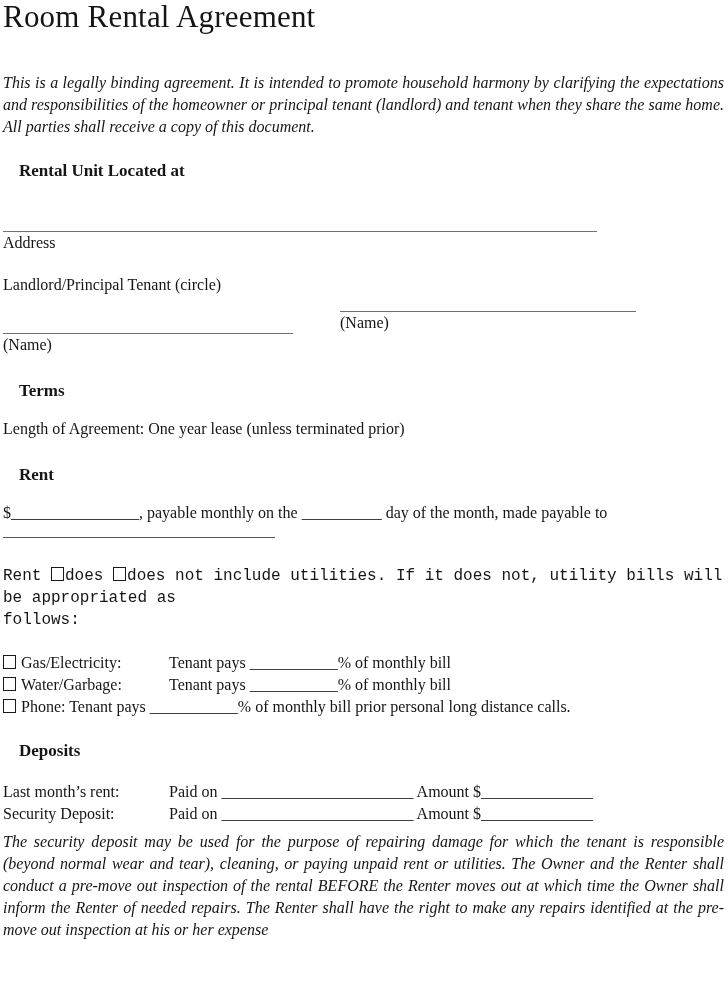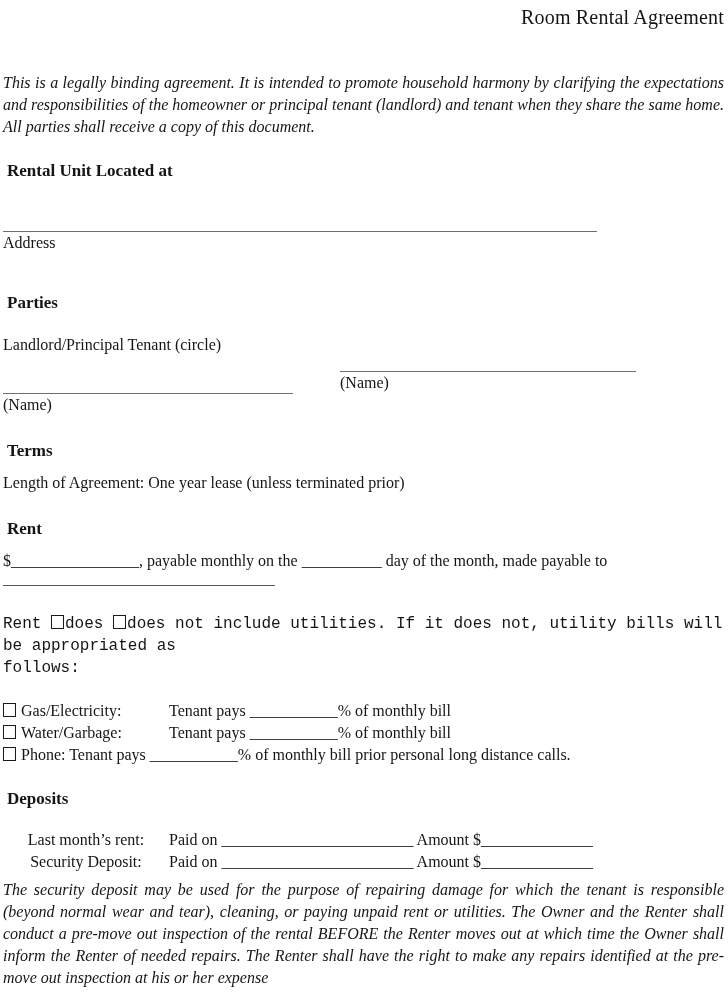--- a/index.html
+++ b/index.html
@@ -4,24 +4,24 @@
 <style>
   html,body{margin:0;padding:0;}
   body{
     width:728px;height:998px;overflow:hidden;background:#ffffff;
     color:#151515;
     font-family:"Liberation Serif","DejaVu Serif",serif;
     font-size:16px;line-height:22px;
   }
   .page{width:728px;height:998px;padding:0 4px 0 3px;box-sizing:border-box;}
   h1{
-    font-size:20px;line-height:34px;font-weight:400;margin:0;
-    text-align:right;letter-spacing:.2px;
+    font-size:31px;line-height:34px;font-weight:400;margin:0;
+    text-align:left;letter-spacing:.2px;
   }
-  h2{font-size:17px;line-height:22px;font-weight:700;margin:4px;}
+  h2{font-size:17px;line-height:22px;font-weight:700;margin:16px;}
   p,.line{margin:0;}
   .justify{text-align:justify;font-style:italic;}
   .mt-intro{margin-top:38px;}
   .mt-22{margin-top:22px;}
   .mt-38{margin-top:38px;}
   .mt-24{margin-top:24px;}
   .mt-20{margin-top:20px;}
   .mt-19{margin-top:19px;}
   .mt-18{margin-top:10px;}
   .mt-27{margin-top:27px;font-family:Liberation Mono, monospace;}
@@ -37,37 +37,36 @@
   .col-r{flex:1;}
   .cbx{
     display:inline-block;width:11px;height:12px;
     border:1.5px solid #1a1a1a;box-sizing:content-box;
     vertical-align:-1px;margin-right:1px;
   }
   .u-row{display:flex;align-items:center;}
   .u-cell{flex:0 0 166px;}
   .u-cell .cbx{margin-right:5px;}
   .d-row{display:flex;}
-  .d-cell{flex:0 0 166px;text-align:center;}
+  .d-cell{flex:0 0 166px;}
   .ph-row .cbx{margin-right:5px;}
 </style>
 </head>
 <body>
 
 <div class="page">
 
   <h1>Room Rental Agreement</h1>
 
   <p class="justify mt-intro">This is a legally binding agreement. It is intended to promote household harmony by clarifying the expectations and responsibilities of the homeowner or principal tenant (landlord) and tenant when they share the same home. All parties shall receive a copy of this document.</p>
 
   <h2 class="mt-22">Rental Unit Located at</h2>
   <div class="blankline addr-line"></div>
   <div class="line">Address</div>
 
-  <h2 class="mt-38">Parties</h2>
   <div class="cols mt-20">
     <div class="col-l">
       <div class="line">Landlord/Principal Tenant (circle)</div>
       <div class="blankline name-line-l"></div>
       <div class="line">(Name)</div>
     </div>
     <div class="col-r">
       <div class="blankline name-line-r"></div>
       <div class="line">(Name)</div>
     </div>

